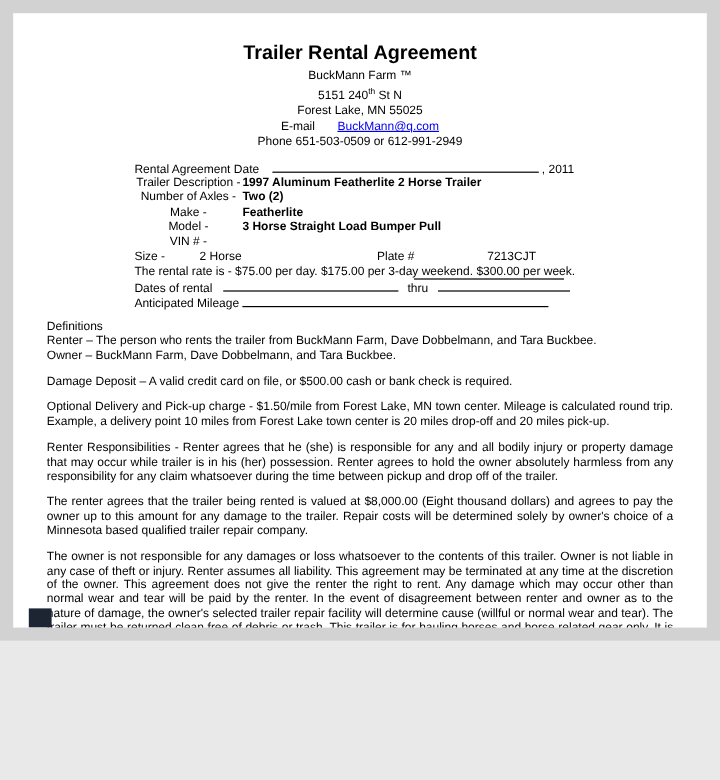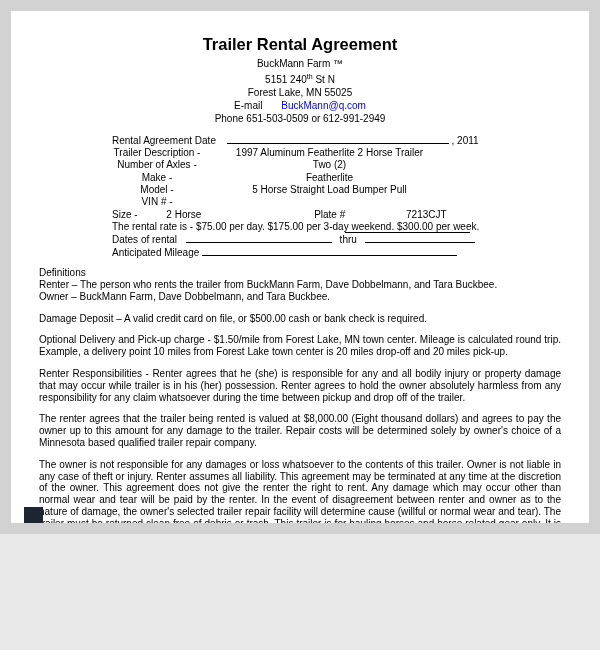--- a/index.html
+++ b/index.html
@@ -24,33 +24,33 @@
   }
   .doc-title{
     font-size:16.5px;
     font-weight:bold;
     text-align:center;
     margin:2px 0 4px 0;
     line-height:18px;
   }
   .hline{text-align:center;line-height:13px;}
   .hline sup{font-size:7px;vertical-align:super;}
-  .email-link{color:#0000EE;cursor:pointer;margin-left:16px;}
+  .email-link{color:#0000EE;text-decoration:underline;cursor:pointer;margin-left:16px;}
   
   .form{
     position:relative;
     margin-left:73px;
     margin-top:9px;
     line-height:12.4px;
     font-size:10px;
   }
   .frow{height:12.4px;white-space:nowrap;}
   .kv{display:flex;}
   .flabel{flex:0 0 90px;white-space:nowrap;text-align:center;}
-  .fvalue{flex:0 0 255px;text-align:center;white-space:nowrap;}
+  .fvalue{flex:0 0 255px;text-align:left;white-space:nowrap;font-weight:bold;}
   .fill{
     display:inline-block;
     border-bottom:1px solid #000;
     height:9px;
     vertical-align:baseline;
   }
   .rate-line{
     position:absolute;
     left:233px;top:98px;
     width:125px;height:0;
@@ -101,21 +101,21 @@
       <div class="frow kv">
         <span class="flabel">Number of Axles -</span>
         <span class="fvalue">Two (2)</span>
       </div>
       <div class="frow kv">
         <span class="flabel">Make -</span>
         <span class="fvalue">Featherlite</span>
       </div>
       <div class="frow kv">
         <span class="flabel">Model -</span>
-        <span class="fvalue">5 Horse Straight Load Bumper Pull</span>
+        <span class="fvalue">3 Horse Straight Load Bumper Pull</span>
       </div>
       <div class="frow kv">
         <span class="flabel">VIN # -</span>
       </div>
 
       <div class="frow">
         <span>Size -</span>
         <span class="size-val">2 Horse</span>
         <span class="plate-lab">Plate #</span>
         <span class="plate-val">7213CJT</span>

